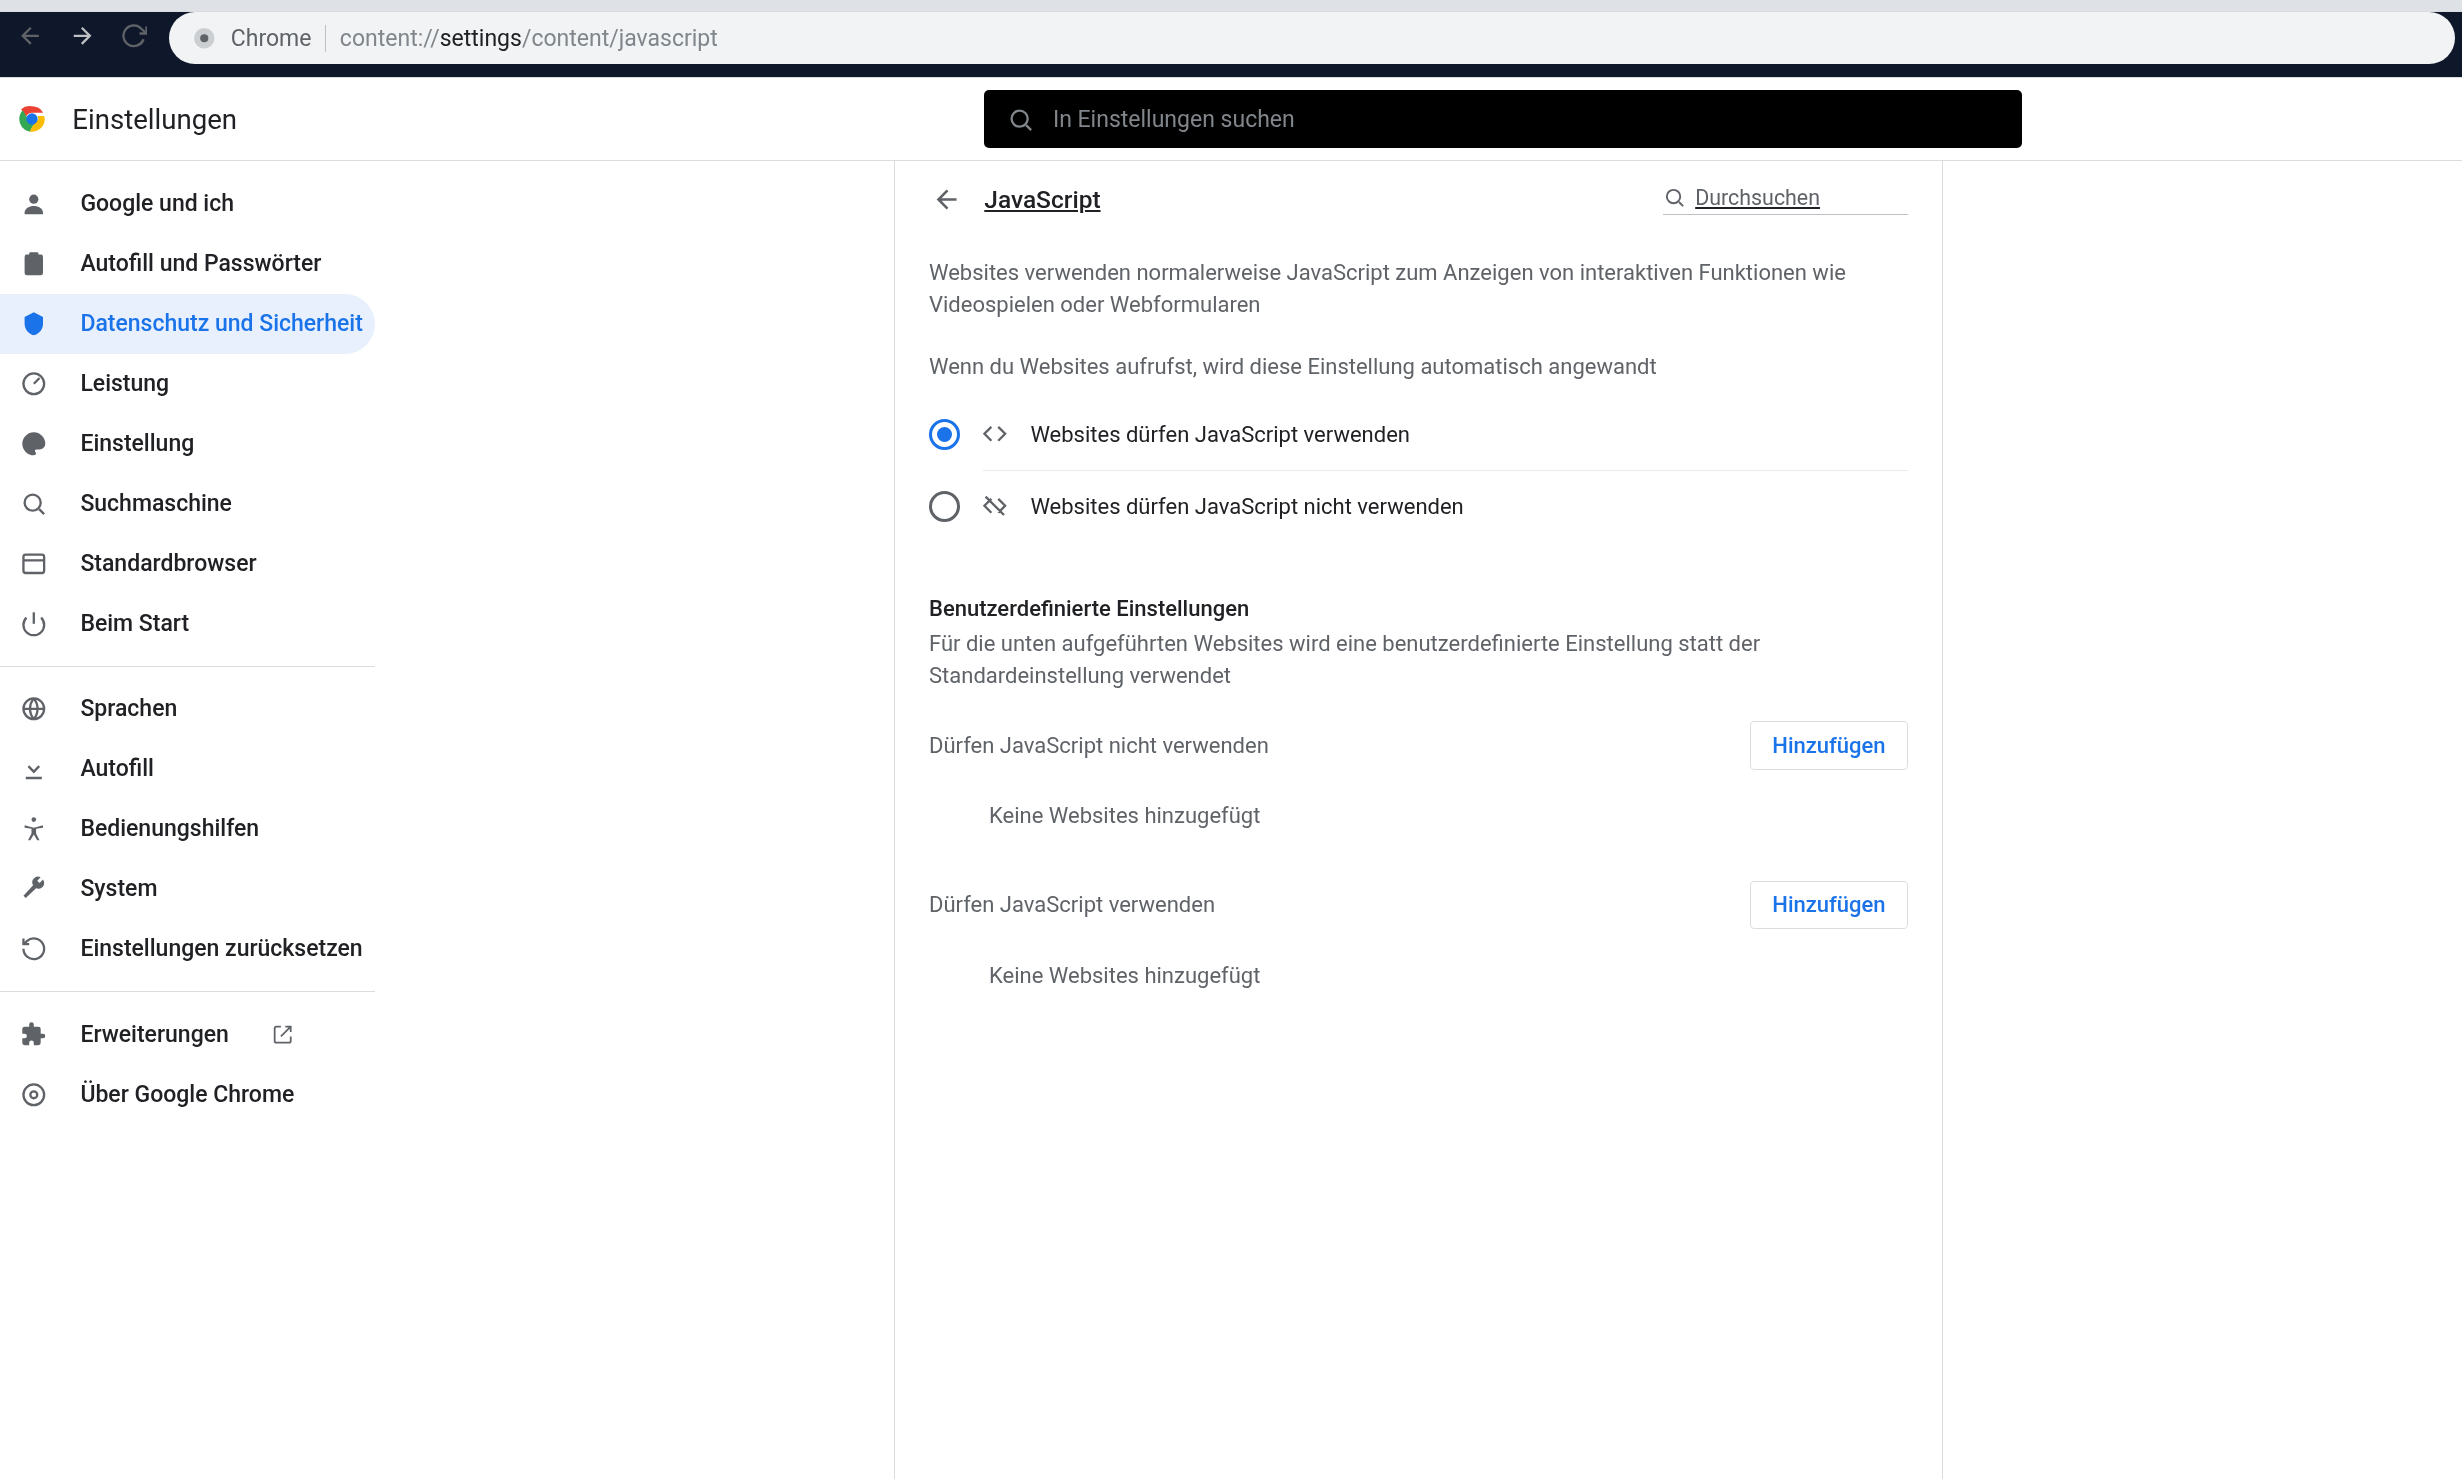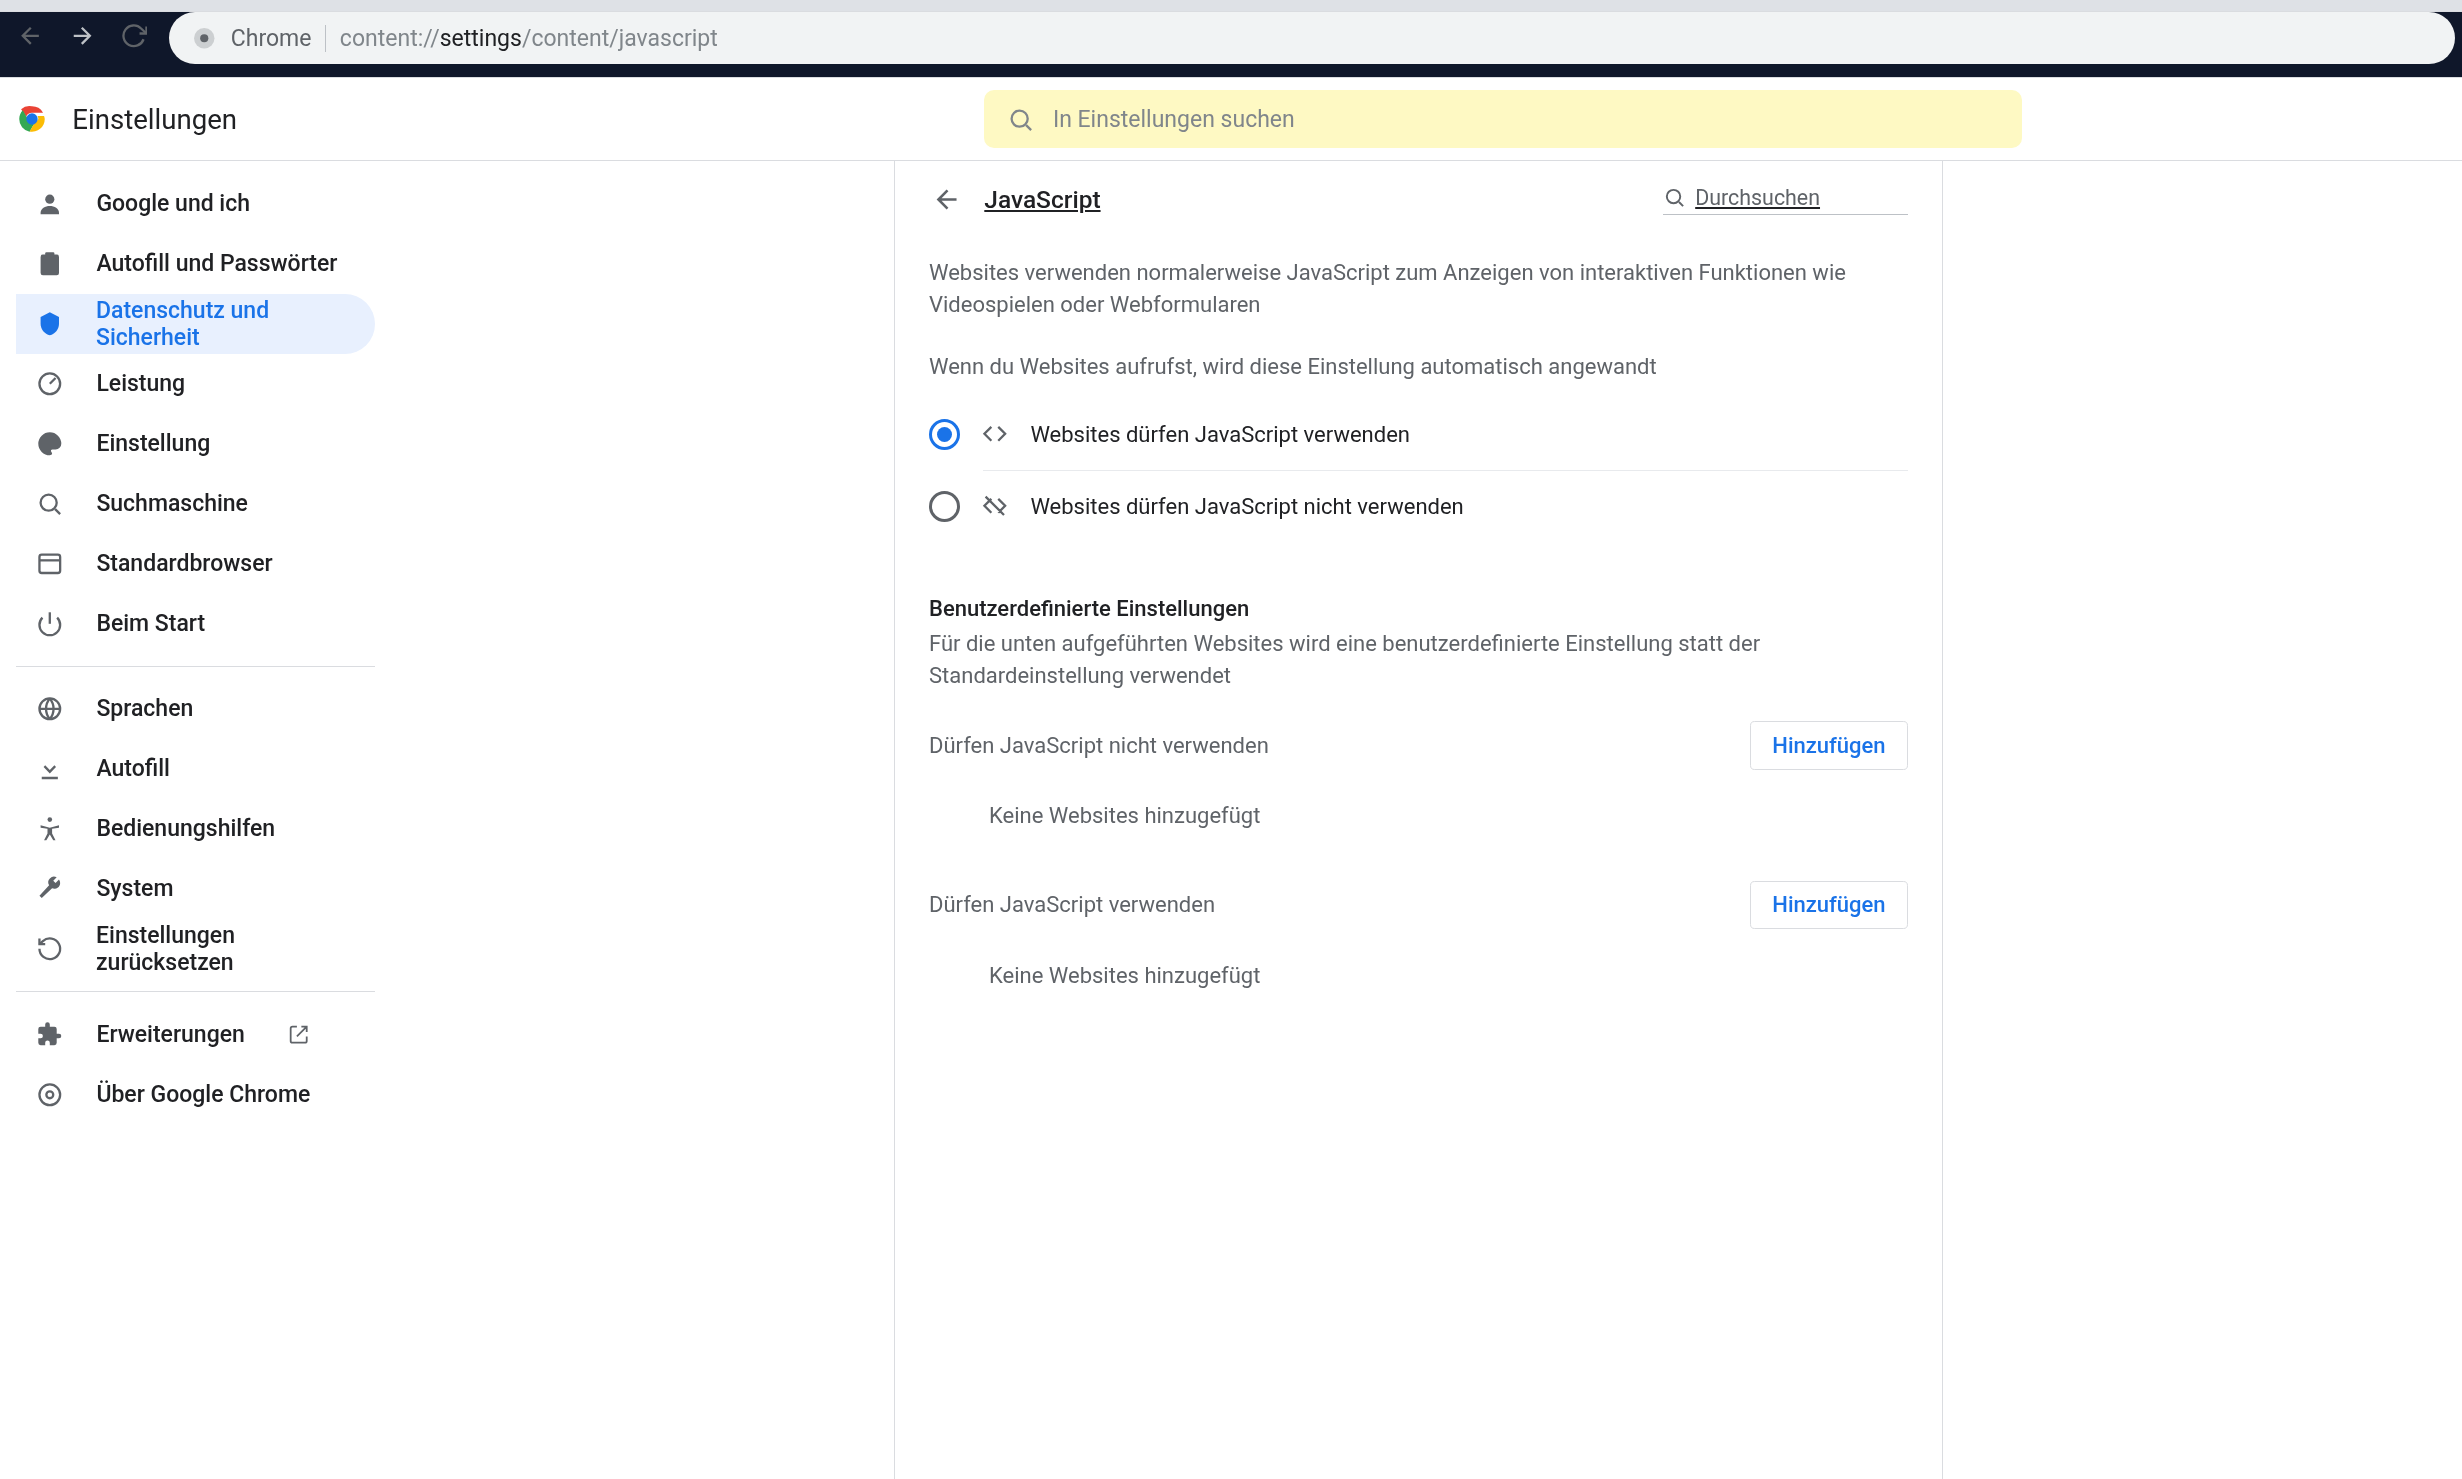--- a/index.html
+++ b/index.html
@@ -63,40 +63,39 @@
 .header-title {
   font-size: 27.6px;
   font-weight: 400;
   color: #202124;
 }
 .search-box {
   margin-left: auto;
   margin-right: auto;
   width: 1038px;
   height: 58px;
-  background: #fef9c3;
-  border-radius: 10px;
+  background: #000000;
+  border-radius: 5px;
   display: flex;
   align-items: center;
   padding: 0 23px;
   gap: 18.4px;
   font-size: 23px;
   color: #80868b;
   transform: translateX(161px);
 }
 
 
 .layout { display: flex; height: calc(100vh - 161px); }
 
 
 .sidebar {
   width: 375px;
   padding-top: 12.3px;
   overflow-y: auto;
-  padding-left: 16px;
 }
 .sidebar-item {
   display: flex;
   align-items: center;
   height: 60px;
   padding-left: 18.4px;
   gap: 31px;
   font-size: 23px;
   font-weight: 500;
   color: #202124;

